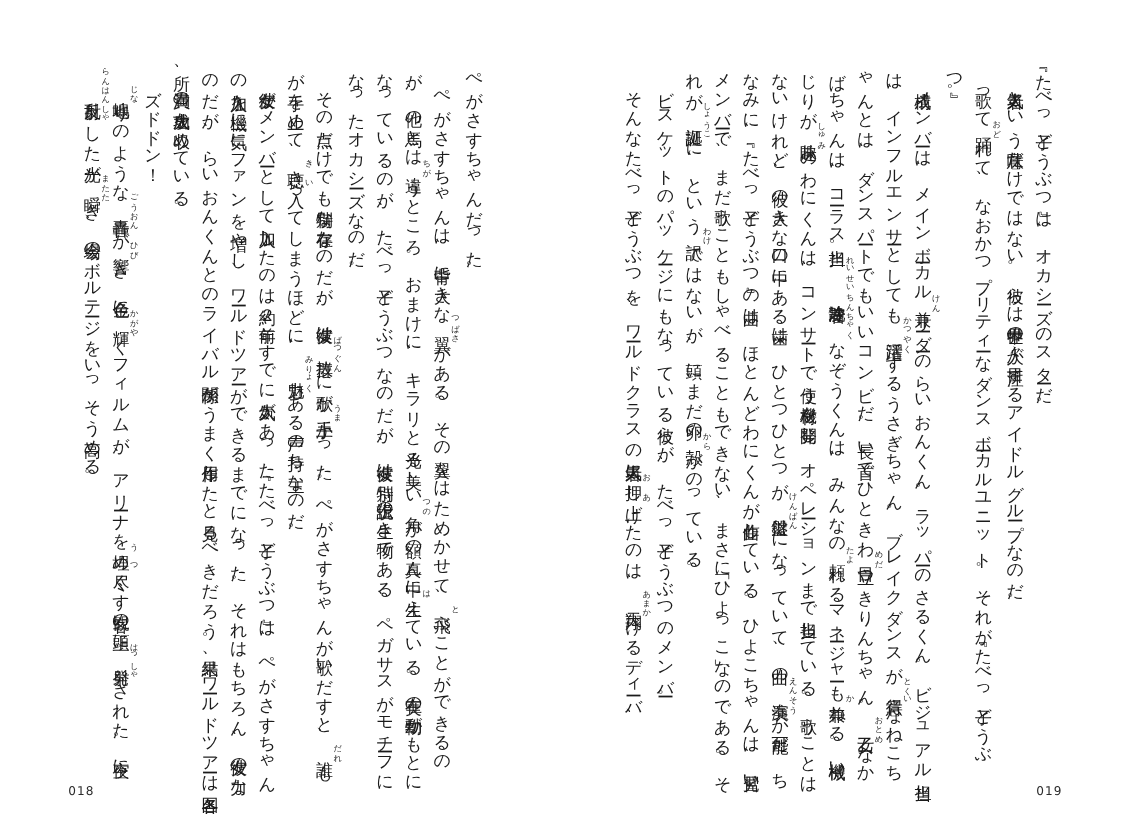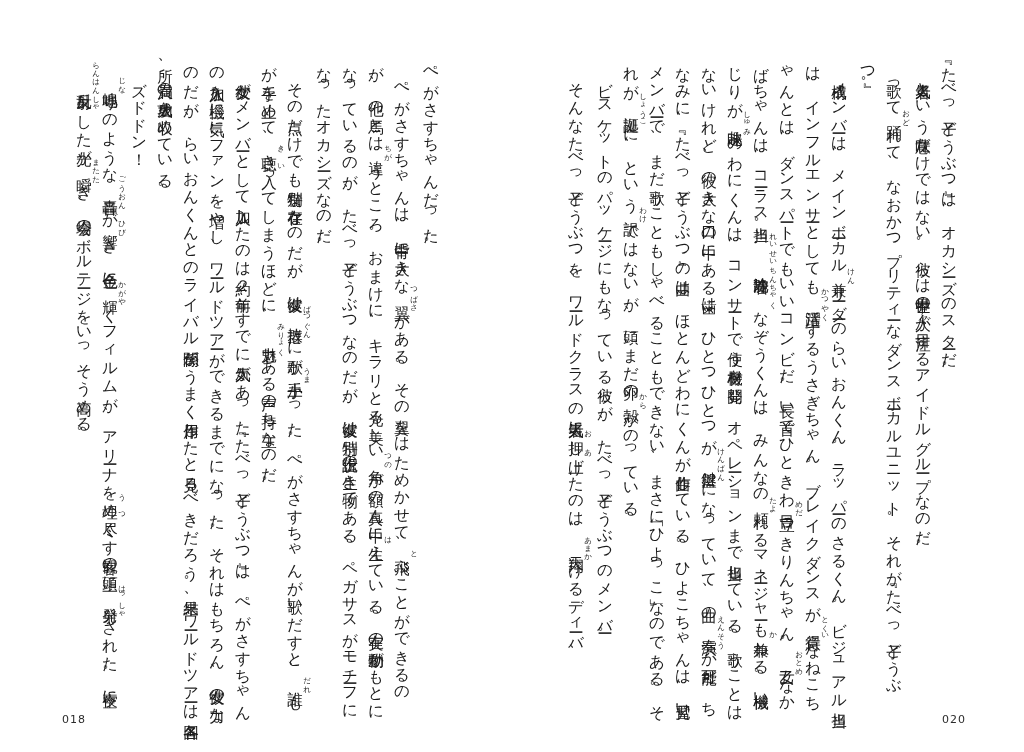--- a/index.html
+++ b/index.html
@@ -61,21 +61,21 @@
 
   <div class="page right">
     <div class="textflow">
         <p class="para">『たべっ子どうぶつ』は、オカシーズのスターだ。</p>
         <p class="para indent">人気者という意味だけではない。彼らは世界中の人々が注目するアイドルグループなのだ。</p>
         <p class="para indent">歌って<ruby>踊<rt>おど</rt></ruby>れて、なおかつプリティーなダンスボーカルユニット。それが『たべっ子どうぶつ』。</p>
         <p class="para indent">構成メンバーは、メインボーカル<ruby>兼<rt>けん</rt></ruby>リーダーのらいおんくん。ラッパーのさるくん。ビジュアル担当は、インフルエンサーとしても<ruby>活躍<rt>かつやく</rt></ruby>するうさぎちゃん。ブレイクダンスが<ruby>得意<rt>とくい</rt></ruby>なねこちゃんとは、ダンスパートでもいいコンビだ。長い首でひときわ<ruby>目立<rt>めだ</rt></ruby>つきりんちゃん。<ruby>乙女<rt>おとめ</rt></ruby>なかばちゃんは、コーラス担当。<ruby>冷静沈着<rt>れいせいちんちゃく</rt></ruby>なぞうくんは、みんなの<ruby>頼<rt>たよ</rt></ruby>れるマネージャーも<ruby>兼<rt>か</rt></ruby>ねる。機械いじりが<ruby>趣味<rt>しゅみ</rt></ruby>のわにくんは、コンサートで使う機材を開発し、オペレーションまで担当している。歌うことはないけれど、彼の大きな口の中にある歯は、ひとつひとつが<ruby>鍵盤<rt>けんばん</rt></ruby>になっていて、曲の<ruby>演奏<rt>えんそう</rt></ruby>が可能だ。ちなみに、『たべっ子どうぶつ』の曲は、ほとんどわにくんが作曲している。ひよこちゃんは、見習いメンバーで、まだ歌うこともしゃべることもできない、まさに「ひよっこ」なのである。それが<ruby>証拠<rt>しょうこ</rt></ruby>に、という<ruby>訳<rt>わけ</rt></ruby>ではないが、頭にまだ卵の<ruby>殻<rt>から</rt></ruby>がのっている。</p>
         <p class="para indent">ビスケットのパッケージにもなっている彼らが、たべっ子どうぶつのメンバー。</p>
         <p class="para indent">そんなたべっ子どうぶつを、ワールドクラスの人気者に<ruby>押<rt>お</rt></ruby>し<ruby>上<rt>あ</rt></ruby>げたのは、<ruby>天翔<rt>あまか</rt></ruby>けるディーバ、</p>
       </div>
-    <div class="pagenum pn-right">020</div>
+    <div class="pagenum pn-right">019</div>
   </div>
 
   <div class="page left">
     <div class="textflow">
         <p class="para">ぺがさすちゃんだった。</p>
         <p class="para indent">ぺがさすちゃんは、背中に大きな<ruby>翼<rt>つばさ</rt></ruby>がある。その翼をはためかせて、<ruby>飛<rt>と</rt></ruby>ぶことができるのが、他の馬とは<ruby>違<rt>ちが</rt></ruby>うところ。おまけに、キラリと光る美しい<ruby>角<rt>つの</rt></ruby>が額の真ん中に<ruby>生<rt>は</rt></ruby>えている。実在の動物がもとになっているのが、たべっ子どうぶつなのだが、彼女は特別。伝説上の生き物である、ペガサスがモチーフになったオカシーズなのだ。</p>
         <p class="para indent">その点だけでも特別な存在なのだが、彼女は<ruby>抜群<rt>ばつぐん</rt></ruby>に歌が<ruby>上手<rt>うま</rt></ruby>かった。ぺがさすちゃんが歌いだすと、<ruby>誰<rt>だれ</rt></ruby>もが手を止めて、<ruby>聴<rt>き</rt></ruby>き<ruby>入<rt>い</rt></ruby>ってしまうほどに、<ruby>魅力<rt>みりょく</rt></ruby>ある声の持ち主なのだ。</p>
         <p class="para indent">彼女がメンバーとして加入したのは約２年前。すでに人気があった『たべっ子どうぶつ』は、ぺがさすちゃんの加入を機に一気にファンを増やし、ワールドツアーができるまでになった。それはもちろん、彼女の力なのだが、らいおんくんとのライバル関係がうまく作用したと見るべきだろう。結果、ワールドツアーは各国各所、満員の大成功を収めている。</p>
         <p class="para indent">ズドドン！</p>
         <p class="para indent"><ruby>地鳴<rt>じな</rt></ruby>りのような<ruby>轟音<rt>ごうおん</rt></ruby>が<ruby>響<rt>ひび</rt></ruby>き、金色に<ruby>輝<rt>かがや</rt></ruby>くフィルムが、アリーナを<ruby>埋<rt>う</rt></ruby>め<ruby>尽<rt>つ</rt></ruby>くす観客の頭上に<ruby>発射<rt>はっしゃ</rt></ruby>された。夜空に<ruby>乱反射<rt>らんはんしゃ</rt></ruby>した光が<ruby>瞬<rt>またた</rt></ruby>き、会場のボルテージをいっそう高める。</p>

